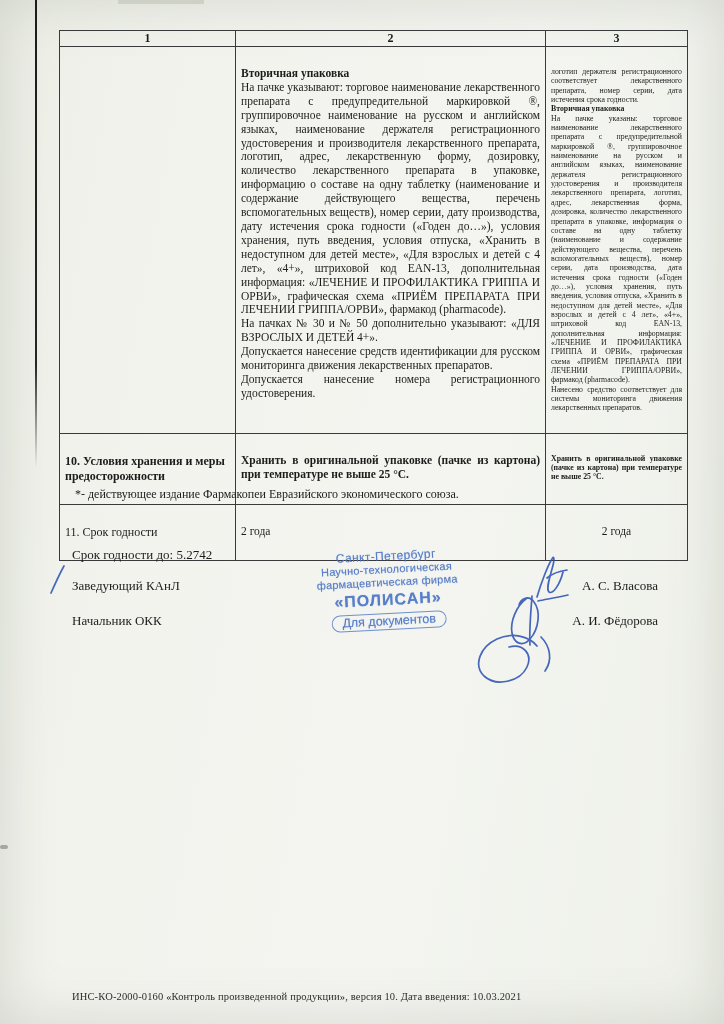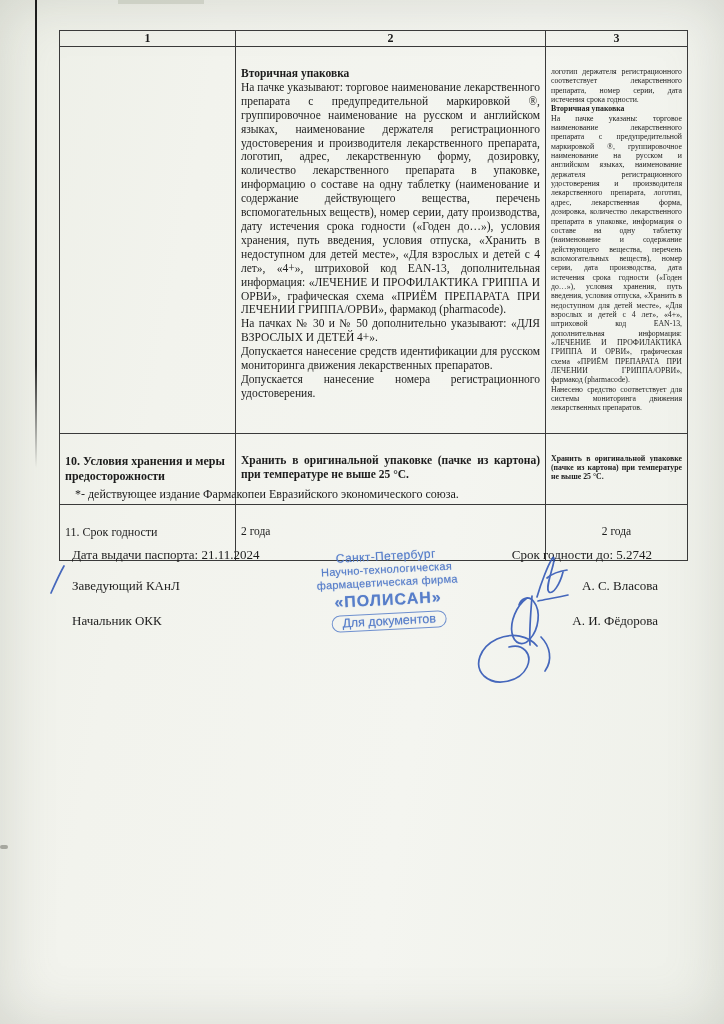--- a/index.html
+++ b/index.html
@@ -158,21 +158,20 @@
       <td class="cell-main">2 года</td>
       <td class="cell-main center">2 года</td>
     </tr>
   </tbody>
     </table>
 
   <div class="footnote">*- действующее издание Фармакопеи Евразийского экономического союза.</div>
 
 
   <div class="date-row">
-    <span>Дата выдачи паспорта: 21.11.2024</span>
     <span>Срок годности до: 5.2742</span>
   </div>
 
   <div class="sig-row sig-2">
     <span class="sig-title">Начальник ОКК</span>
     <span class="sig-name">А. И. Фёдорова</span>
   </div>
   <div class="sig-row sig-1">
     <span class="sig-title">Заведующий КАнЛ</span>
     <span class="sig-name">А. С. Власова</span>
@@ -198,14 +197,15 @@
       <path d="M538,601 C548,599 559,597 568,595"></path>
 
       <path d="M527,598 C516,606 510,622 512,633 C514,644 523,647 530,639 C539,629 541,611 534,602 C529,595 521,598 519,605"></path>
       <path d="M532,596 C531,611 529,630 530,645"></path>
 
       <path d="M537,646 C529,636 512,632 497,639 C480,647 473,665 484,676 C496,687 520,682 527,667 C533,654 523,643 509,647"></path>
       <path d="M541,637 C550,646 553,660 545,671"></path>
     </g>
   </svg>
 
+  <div class="footer-line">ИНС-КО-2000-0160 «Контроль произведенной продукции», версия 10. Дата введения: 10.03.2021</div>
 
 </div>
 
 </body></html>

